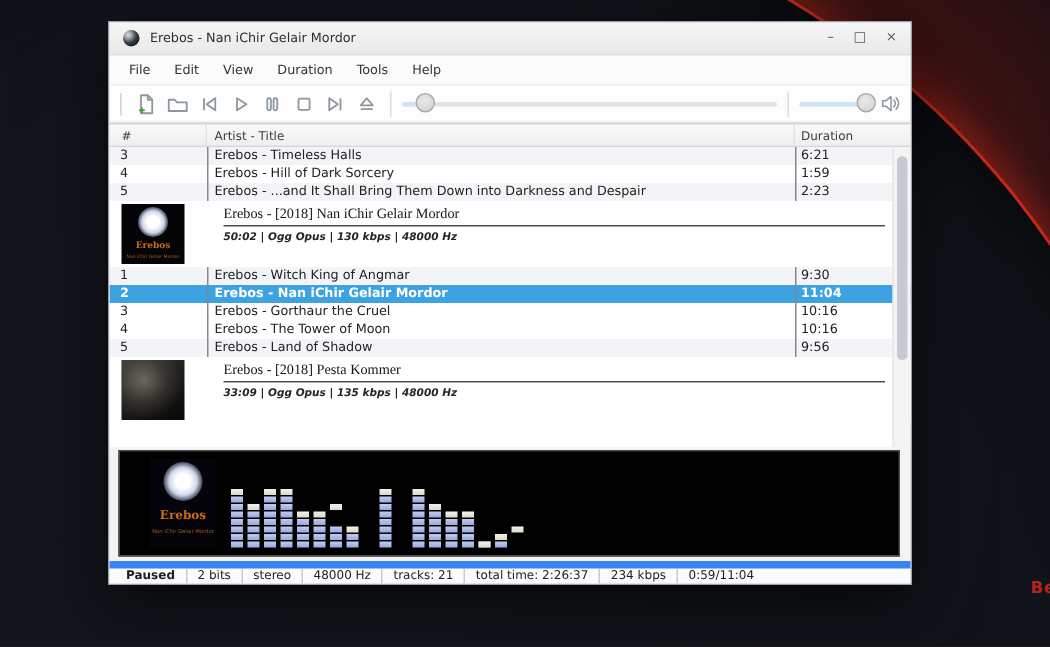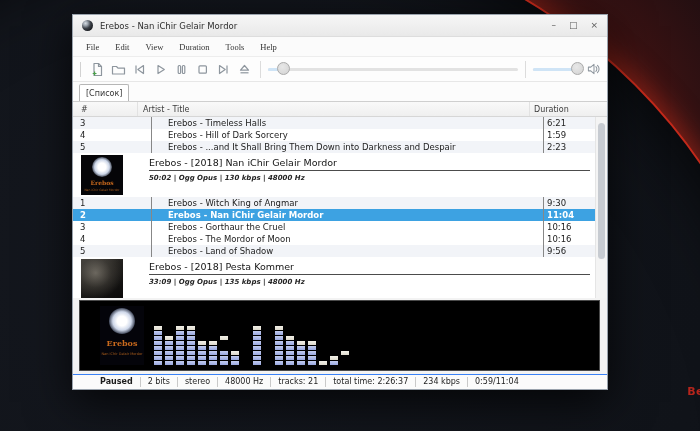--- a/index.html
+++ b/index.html
@@ -27,21 +27,21 @@
   .titlebar { height:22px; flex:0 0 22px; background:linear-gradient(#f6f6f6,#e9e9e9);
           border-bottom:1px solid #ddd; display:flex; align-items:center; padding:0 9px; gap:7px;
           font-size:8.5px; color:#2e2e2e; }
   .app-icon { width:11px; height:11px; border-radius:50%; flex:0 0 11px;
           background:radial-gradient(circle at 32% 30%, #d7dde3 0%, #9aa2ab 22%, #3c4148 48%, #14161a 80%); }
   .t-title { white-space:nowrap; }
   .win-controls { margin-left:auto; display:flex; gap:13px; color:#5a5a5a; font-size:9px; align-items:center; }
   .win-controls span { cursor:default; line-height:9px; }
 
   .menubar { height:19px; flex:0 0 19px; background:#fbfbfb; display:flex; align-items:center;
-          padding:0 9px; font-size:8.5px; color:#333;font-family:Liberation Serif, serif; }
+          padding:0 9px; font-size:8.5px; color:#333; }
   .menu-item { padding:0 8px; }
   .menu-item:first-child { padding-left:4px; }
 
   .toolbar { height:26px; flex:0 0 26px; background:#fdfdfd; border-top:1px solid #ededed;
           border-bottom:1px solid #e7e7e7; display:flex; align-items:center; padding:0 6px; }
   .grip { width:2px; height:15px; border-left:1px solid #d2d2d2; margin:0 5px 0 1px; }
   .tbtn { width:21px; height:20px; display:inline-flex; align-items:center; justify-content:center; }
   .tsep { width:1px; height:17px; background:#dcdcdc; margin:0 5px; flex:0 0 1px; }
   .seek { flex:1 1 auto; height:20px; position:relative; }
   .slider-track { position:absolute; left:2px; right:2px; top:9px; height:3px; background:#e2e2e2; border-radius:2px; }
@@ -61,57 +61,57 @@
           display:flex; align-items:center; font-size:8px; color:#3c3c3c; }
   .ph-num { width:65px; padding-left:8px; border-right:1px solid #e2e2e2; height:100%; display:flex; align-items:center; }
   .ph-title { width:392px; padding-left:5px; border-right:1px solid #e2e2e2; height:100%; display:flex; align-items:center; }
   .ph-dur { padding-left:4px; flex:1; }
 
   .row { height:12px; display:flex; align-items:stretch; font-size:8.5px; color:#222; background:#fff; }
   .row.alt { background:#f2f4f8; }
   .row.sel { background:#3da2e2; color:#fff; font-weight:bold; }
   .cell { display:flex; align-items:center; overflow:hidden; white-space:nowrap; }
   .c-num { width:65px; padding-left:7px; }
-  .c-title { width:392px; border-left:1px solid #878787; padding-left:16px;margin-left:13px; }
+  .c-title { width:392px; border-left:1px solid #878787; padding-left:4px; }
   .c-dur { flex:1; border-left:1px solid #878787; padding-left:3px; }
 
   .albumrow { height:44px; position:relative; background:#fff; }
   .cover { position:absolute; left:8px; top:2px; width:42px; height:40px; overflow:hidden; background:#050508; }
   .cover .c-moon { position:absolute; left:11px; top:2px; width:20px; height:20px; border-radius:50%;
           background:radial-gradient(circle, #ffffff 28%, #ccd6e8 52%, rgba(140,160,200,.3) 74%, transparent 95%); }
   .cover .c-lab { position:absolute; left:0; right:0; top:24px; text-align:center; color:#c8691d;
           font-family:"DejaVu Serif", serif; font-weight:bold; font-size:6px; }
   .cover .c-sub { position:absolute; left:0; right:0; top:33px; text-align:center; color:#a85c1c; font-size:3px; }
   .cover.dark { background:
           radial-gradient(ellipse at 35% 35%, rgba(165,158,145,.55) 0%, rgba(90,86,78,.35) 40%, transparent 70%),
           linear-gradient(150deg, #3d3b37 0%, #23211e 40%, #121110 75%, #0a0909 100%); }
   .alb-text { position:absolute; left:76px; top:4px; right:17px; }
-  .alb-title { font-size:9.5px; color:#141414; padding-bottom:2px; border-bottom:1px solid #4c4c4c; white-space:nowrap; }
+  .alb-title { font-size:9.5px; color:#141414; padding-bottom:2px; border-bottom:1px solid #4c4c4c; white-space:nowrap;font-family:Liberation Serif, serif; }
   .alb-info { font-size:7px; font-weight:bold; font-style:italic; color:#242424; margin-top:3px; }
 
   .scrollbar { position:absolute; right:0; top:15px; bottom:0; width:12px; background:#f4f4f4; border-left:1px solid #e5e5e5; }
   .thumb { position:absolute; left:2px; right:2px; top:6px; height:136px; background:#c7cbd1; border-radius:4px; }
 
   
   .vis { flex:0 0 76px; height:76px; background:#f3f3f3; padding:2px 7px 3px 6px; }
   .vis-inner { width:100%; height:100%; background:#000; border:1px solid #4a4a4a; position:relative; overflow:hidden; }
   .vis-cover { position:absolute; left:20px; top:5px; width:44px; height:59px; background:#04040a; overflow:hidden; }
   .vis-cover .v-moon { position:absolute; left:9px; top:2px; width:26px; height:26px; border-radius:50%;
           background:radial-gradient(circle, #ffffff 26%, #cfd8ea 50%, rgba(150,170,210,.35) 72%, transparent 95%); }
   .vis-cover .v-lab { position:absolute; left:0; right:0; top:32px; text-align:center; color:#c8691d;
           font-family:"DejaVu Serif", serif; font-weight:bold; font-size:8px; }
   .vis-cover .v-sub { position:absolute; left:0; right:0; top:46px; text-align:center; color:#a85c1c; font-size:3.5px; }
   .bars { position:absolute; left:74px; bottom:5px; height:40px; display:flex; gap:3px; align-items:flex-end; }
   .bar { width:8px; height:40px; position:relative; }
   .seg { position:absolute; left:0; width:8px; height:4px; background:linear-gradient(#c2ccef,#98a7e0); }
   .seg.cap { background:linear-gradient(#f2f0e8,#ddd9cc); }
 
   
-  .statusbar { flex:0 0 15px; height:15px; background:#fbfbfb; border-top:1px solid #3b82f6;
-          display:flex; align-items:center; font-size:8px; color:#1e1e1e; padding-left:20px; overflow:hidden; }
+  .statusbar { flex:0 0 15px; height:15px; background:#fbfbfb; border-top:5px solid #3b82f6;
+          display:flex; align-items:center; font-size:8px; color:#1e1e1e; padding-left:4px; overflow:hidden; }
   .st-item { padding:0 7px; border-right:1px solid #c9c9c9; height:10px; line-height:10px; white-space:nowrap; }
   .st-item:last-child { border-right:none; }
   .st-item:first-child { font-weight:bold; }
 </style>
 </head>
 <body>
 
 <div class="desktop">
   <div class="glow"></div>
   <div class="glow2"></div>
@@ -206,23 +206,20 @@
     </div>
     <span class="speaker">
       <svg width="14" height="14" viewBox="0 0 15 15" fill="none" stroke="#8e969e" stroke-width="1.1" stroke-linejoin="round">
         <path d="M1.5 5.5 v4 h2.5 l3.5 3 v-10 l-3.5 3 z"></path>
         <path d="M9.5 5 a3.5 3.5 0 0 1 0 5" stroke-linecap="round"></path>
         <path d="M11.2 3.5 a5.5 5.5 0 0 1 0 8" stroke-linecap="round"></path>
       </svg>
     </span>
   </div>
 
-  <div class="tabbar">
-    <span class="tab">[Список]</span>
-  </div>
 
   <div class="playlist">
     <div class="phead">
       <span class="ph-num">#</span>
       <span class="ph-title">Artist - Title</span>
       <span class="ph-dur">Duration</span>
     </div>
     <div id="rows">
         <div class="row alt">
           <span class="cell c-num">3</span>
@@ -260,21 +257,21 @@
           <span class="cell c-title">Erebos - Nan iChir Gelair Mordor</span>
           <span class="cell c-dur">11:04</span>
         </div>
         <div class="row">
           <span class="cell c-num">3</span>
           <span class="cell c-title">Erebos - Gorthaur the Cruel</span>
           <span class="cell c-dur">10:16</span>
         </div>
         <div class="row">
           <span class="cell c-num">4</span>
-          <span class="cell c-title">Erebos - The Mordor of Moon</span>
+          <span class="cell c-title">Erebos - The Tower of Moon</span>
           <span class="cell c-dur">10:16</span>
         </div>
         <div class="row alt">
           <span class="cell c-num">5</span>
           <span class="cell c-title">Erebos - Land of Shadow</span>
           <span class="cell c-dur">9:56</span>
         </div>
         <div class="albumrow">
           <div class="cover dark"></div>
           <div class="alb-text">

